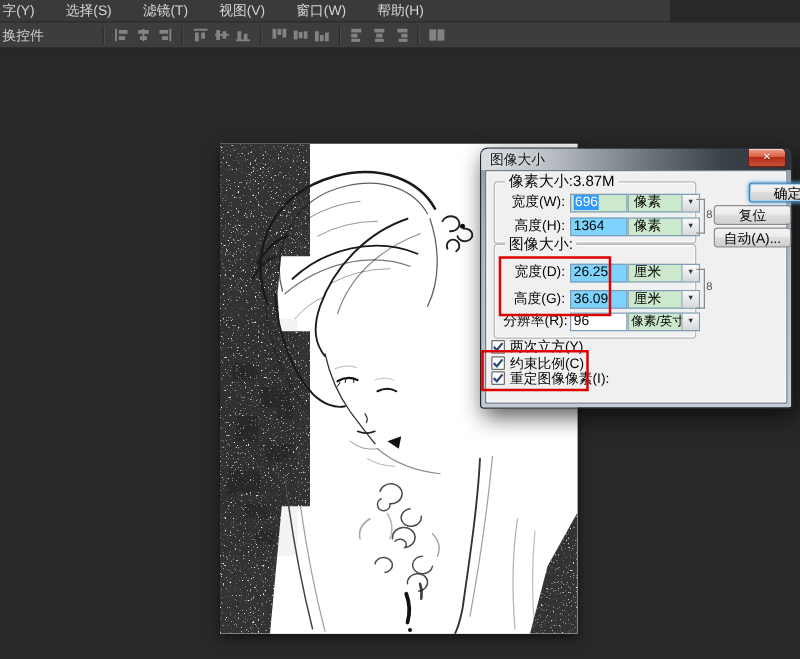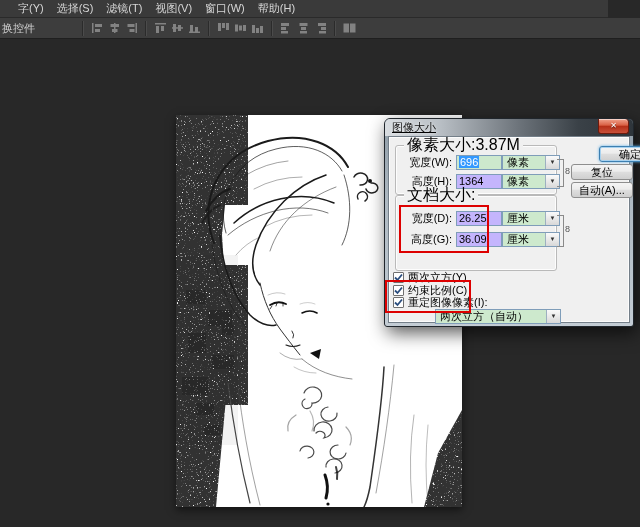--- a/index.html
+++ b/index.html
@@ -4,23 +4,23 @@
 <style>
   html,body{margin:0;padding:0;}
   body{
     width:640px;height:527px;position:relative;overflow:hidden;
     background:#282828;
     font-family:"Liberation Sans","DejaVu Sans",sans-serif;
     -webkit-font-smoothing:antialiased;
   }
   
   .menubar{
-    position:absolute;left:0;top:0;width:608px;height:18px;
+    position:absolute;left:0;top:0;width:536px;height:18px;
     background:#3a3a3a;border-bottom:1px solid #2a2a2a;
-    display:flex;align-items:center;gap:13px;padding-left:18px;box-sizing:border-box;
+    display:flex;align-items:center;gap:25px;padding-left:2px;box-sizing:border-box;
     font-size:11px;color:#d6d6d6;
   }
   .menubar span{white-space:nowrap;cursor:default;}
   
   .optionsbar{
     position:absolute;left:0;top:18px;width:640px;height:21px;
     background:#3d3d3d;border-bottom:1px solid #1f1f1f;
     display:flex;align-items:center;font-size:11px;color:#cfcfcf;
     padding-left:2px;box-sizing:border-box;gap:42px;
   }
@@ -38,44 +38,44 @@
   .dialog{
     position:absolute;left:384px;top:118px;width:250px;height:209px;
     border:1px solid #20262c;border-radius:6px 6px 3px 3px;
     background:linear-gradient(180deg,#8e9ba6 0%,#aeb9c2 40%,#c3ccd4 100%);
     box-shadow:3px 6px 18px rgba(0,0,0,.65);
     box-sizing:border-box;
   }
   .titlebar{
     height:17px;border-radius:5px 5px 0 0;position:relative;
     background:linear-gradient(90deg,#d9dde1 0%,#b9bfc5 22%,#6a7178 55%,#3a4147 78%,#2e353b 100%);
-    display:flex;align-items:center;text-decoration:underline;
+    display:flex;align-items:center;
   }
   .dtitle{font-size:11px;color:#111;padding-left:7px;text-shadow:0 0 3px rgba(255,255,255,.8);}
   .closebtn{
     position:absolute;right:4px;top:0px;width:29px;height:14px;
     background:linear-gradient(180deg,#f0a48e 0%,#d95f43 45%,#b52e16 50%,#c8503a 100%);
     border:1px solid #6e1a0c;border-top:none;border-radius:0 4px 3px 3px;
     display:flex;align-items:center;justify-content:center;
     box-shadow:inset 0 1px 0 rgba(255,255,255,.5);
     cursor:default;
   }
   .closebtn span{font-size:8px;color:#fff;line-height:1;text-shadow:0 1px 1px rgba(0,0,0,.5);}
   .client{
     position:absolute;left:3px;right:3px;top:17px;bottom:3px;
     background:#f0f0f0;border:1px solid #747f89;box-shadow:inset 0 0 0 1px #fcfcfc;
   }
   
   .grp{position:absolute;border:1px solid #b9b9b9;border-radius:3px;box-shadow:inset 0 0 0 1px #fdfdfd;}
-  .grp-label{position:absolute;top:-7px;left:8px;background:#f0f0f0;padding:0 3px;font-size:16px;color:#000;line-height:12px;white-space:nowrap;}
+  .grp-label{position:absolute;top:-7px;left:8px;background:#f0f0f0;padding:0 3px;font-size:12px;color:#000;line-height:12px;white-space:nowrap;}
   .row{position:absolute;left:0;width:100%;height:16px;}
   .flabel{position:absolute;left:0;top:0;width:56px;text-align:right;font-size:11px;line-height:15px;color:#000;white-space:nowrap;}
   .field{
     position:absolute;left:60px;top:0;width:40px;height:13px;
-    background:#c4b5fd;border:1px solid #7f9db9;
+    background:#7dd3fc;border:1px solid #7f9db9;
     font-size:11px;line-height:13px;padding:0 2px;color:#000;
   }
   .field.green{background:#cde9cd;}
   .field .sel{background:#3399ff;color:#fff;padding:0 1px;}
   .combo{
     position:absolute;left:106px;top:0;width:56px;height:13px;
     background:#cde9cd;border:1px solid #7f9db9;font-size:11px;line-height:13px;color:#000;
   }
   .combo .cval{padding-left:4px;white-space:nowrap;}
   .combo .arrow{
@@ -337,37 +337,45 @@
         <div class="combo">
           <span class="cval">像素</span>
           <span class="arrow">▼</span>
         </div>
       </div>
     </div>
     <div class="bracket" style="left:168px;top:22px;height:26px;"></div>
     <span class="chain" style="left:176px;top:30px;">8</span>
 
     <div class="grp" style="left:6px;top:58px;width:160px;height:74px;">
-      <span class="grp-label">文档大小:</span>
+      <span class="grp-label">图像大小:</span>
       <div class="row" style="top:15px;">
         <span class="flabel">宽度(D):</span>
         <div class="field"><span>26.25</span></div>
         <div class="combo">
           <span class="cval">厘米</span>
           <span class="arrow">▼</span>
         </div>
       </div>
       <div class="row" style="top:36px;">
         <span class="flabel">高度(G):</span>
         <div class="field"><span>36.09</span></div>
         <div class="combo">
           <span class="cval">厘米</span>
           <span class="arrow">▼</span>
         </div>
       </div>
+      <div class="row" style="top:54px;">
+        <span class="flabel" style="width:58px;">分辨率(R):</span>
+        <div class="field" style="background:#fff;"><span>96</span></div>
+        <div class="combo">
+          <span class="cval" style="padding-left:2px;font-size:10px;">像素/英寸</span>
+          <span class="arrow">▼</span>
+        </div>
+      </div>
     </div>
     <div class="bracket" style="left:168px;top:78px;height:30px;"></div>
     <span class="chain" style="left:176px;top:88px;">8</span>
 
     <div class="cbrow" style="top:134px;">
       <span class="cbox">
         <svg width="9" height="9" viewBox="0 0 9 9">
             <path d="M1,4.5 L3.5,7 L8,1.5" stroke="#2a4d7e" stroke-width="1.8" fill="none"></path>
           </svg>
       </span>
@@ -383,24 +391,20 @@
     </div>
     <div class="cbrow" style="top:159px;">
       <span class="cbox">
         <svg width="9" height="9" viewBox="0 0 9 9">
             <path d="M1,4.5 L3.5,7 L8,1.5" stroke="#2a4d7e" stroke-width="1.8" fill="none"></path>
           </svg>
       </span>
       <span>重定图像像素(I):</span>
     </div>
 
-    <div class="combo" style="left:46px;top:172px;width:124px;">
-      <span class="cval">两次立方（自动）</span>
-      <span class="arrow">▼</span>
-    </div>
 
     <div class="btn default" style="top:9px;">确定</div>
     <div class="btn" style="top:27px;">复位</div>
     <div class="btn" style="top:45px;">自动(A)...</div>
 
     <div class="ann" style="left:10px;top:68px;width:86px;height:44px;"></div>
     <div class="ann" style="left:-4px;top:143px;width:82px;height:29px;"></div>
   </div>
 </div>
 

